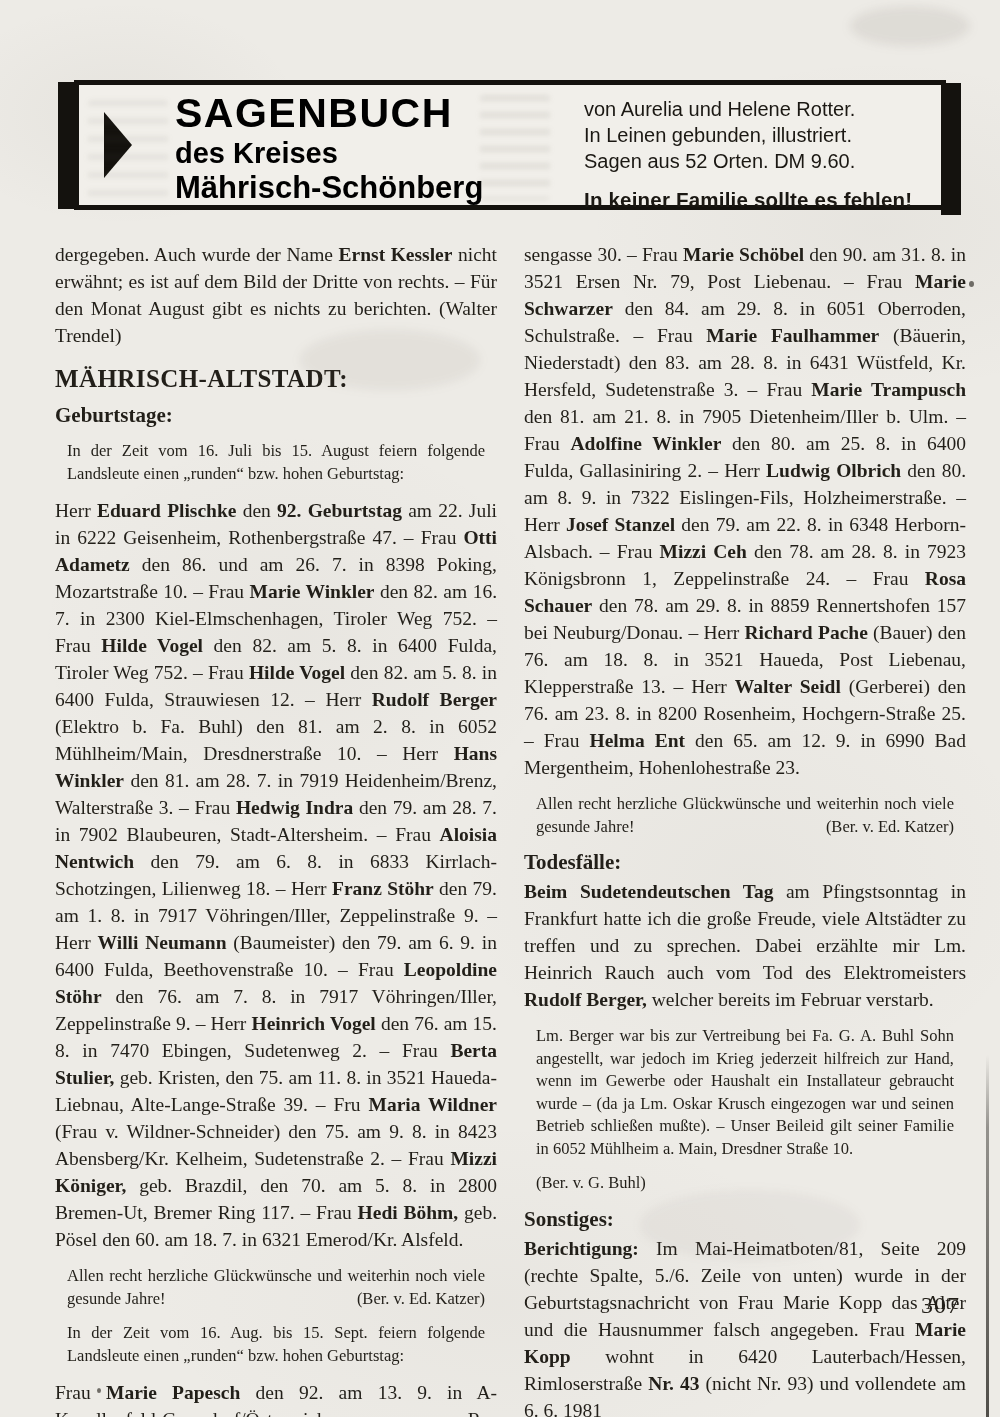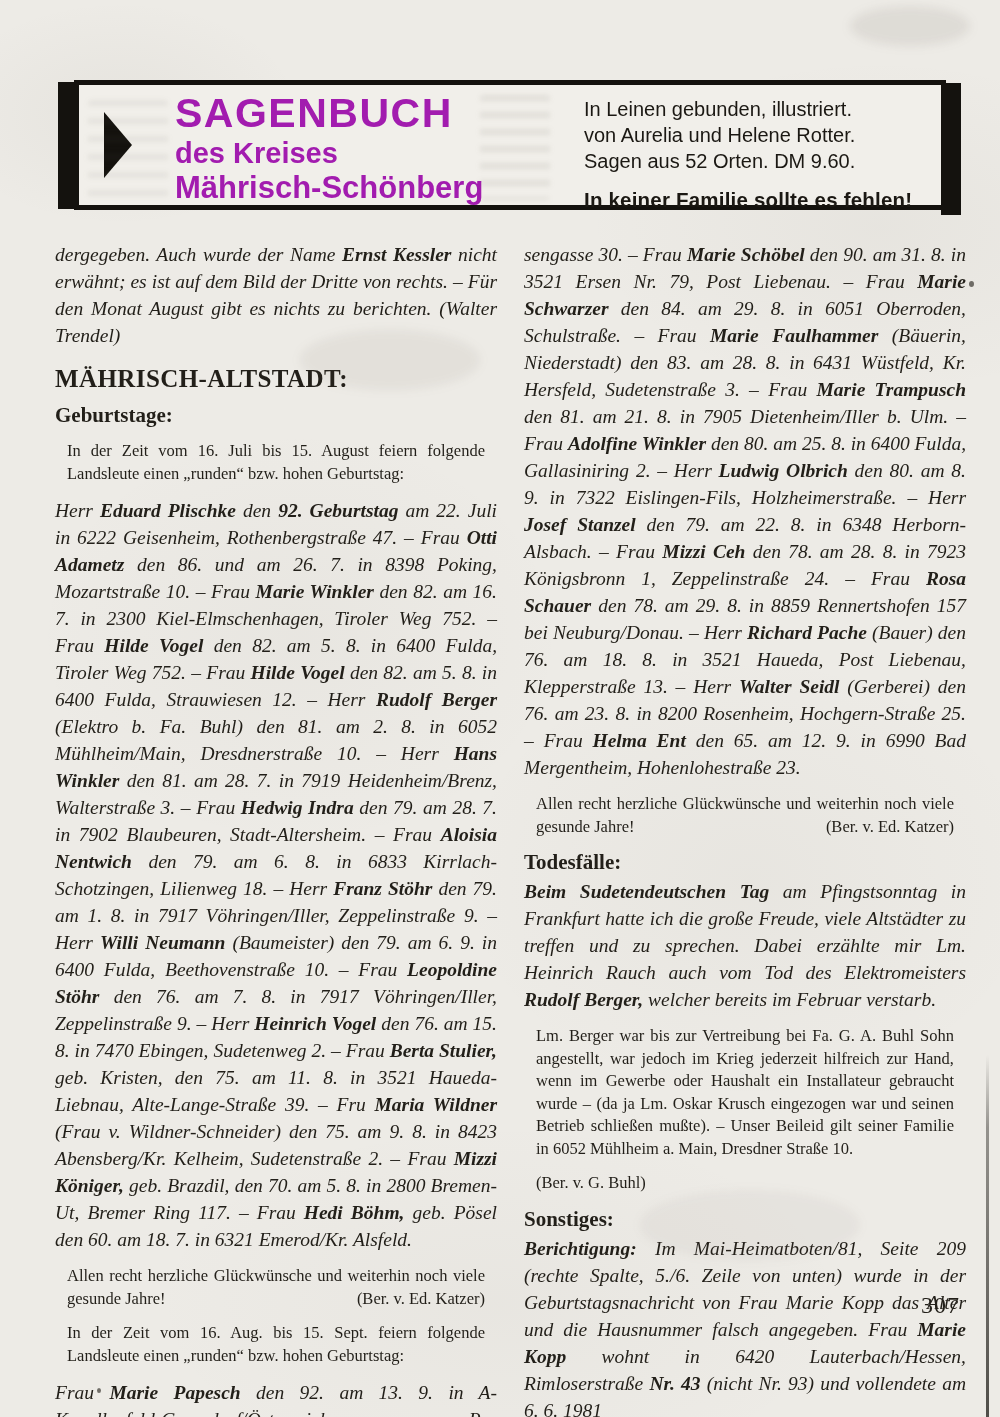--- a/index.html
+++ b/index.html
@@ -23,38 +23,38 @@
   .ad-bar.right { left:941px; top:83px; width:20px; height:132px; }
   .ad-box {
     position:absolute; left:74px; top:80px; width:862px; height:120px;
     border:5px solid #14120e; background:#f1efea;
   }
   .ad-arrow {
     position:absolute; left:25px; top:27px; width:0; height:0;
     border-top:33px solid transparent; border-bottom:33px solid transparent;
     border-left:28px solid #14120e;
   }
-  .ad-title { position:absolute; left:96px; top:7px; font-family:"Liberation Sans","DejaVu Sans",sans-serif; font-weight:bold; color:#a21caf; }
+  .ad-title { position:absolute; left:96px; top:7px; font-family:"Liberation Sans","DejaVu Sans",sans-serif; font-weight:bold; color:#000000; }
   .ad-t1 { font-size:41px; line-height:43px; letter-spacing:1.5px; }
   .ad-t2 { font-size:29px; line-height:33px; margin-top:2px; }
   .ad-t3 { font-size:31px; line-height:36px; }
   .ad-right {
     position:absolute; left:505px; top:11px; width:352px;
     font-family:"Liberation Sans","DejaVu Sans",sans-serif;
     font-size:20px; line-height:26px; color:#1b1813;
   }
   .ad-right p { margin:0; }
   .ad-slogan { margin-top:13px; font-weight:bold; font-size:20.5px; letter-spacing:0.2px; }
 
   
   .col { position:absolute; top:241px; width:442px; }
   .col-left  { left:55px; }
   .col-right { left:524px; }
 
-  p.body  { font-size:19.5px; line-height:27px;   text-align:justify; margin:0;font-style:italic; }
+  p.body  { font-size:19.5px; line-height:27px;   text-align:justify; margin:0; }
   p.small { font-size:16.5px; line-height:22.5px; text-align:justify; margin:12px; }
   .b { font-weight:bold; }
 
   h2.sect { font-size:25px; font-weight:bold; letter-spacing:0.4px; margin:16px 0 6px; }
   h3.sub  { font-size:21px; font-weight:bold; margin:10px 0 3px; }
 
   .intro    { margin-bottom:13px; }
   .note     { margin-bottom:3px; }
   .wishes   { position:relative; margin:3px 0 12px; }
   .wishes .byline { position:absolute; right:0; bottom:0; }
@@ -87,22 +87,22 @@
 <div class="ad-bar right"></div>
 
 <div class="ad-box">
   <div class="ad-arrow"></div>
   <div class="ad-title">
     <div class="ad-t1">SAGENBUCH</div>
     <div class="ad-t2">des Kreises</div>
     <div class="ad-t3">Mährisch-Schönberg</div>
   </div>
   <div class="ad-right">
+    <p>von Aurelia und Helene Rotter.</p>
     <p>In Leinen gebunden, illustriert.</p>
-    <p>von Aurelia und Helene Rotter.</p>
     <p>Sagen aus 52 Orten. DM 9.60.</p>
     <div class="ad-slogan">In keiner Familie sollte es fehlen!</div>
   </div>
 </div>
 
 <div class="col col-left">
   <p class="body intro"><span>dergegeben. Auch wurde der Name </span><span class="b">Ernst Kessler</span><span> nicht erwähnt; es ist auf dem Bild der Dritte von rechts. – Für den Monat August gibt es nichts zu berichten. (Walter Trendel)</span></p>
 
   <h2 class="sect">MÄHRISCH-ALTSTADT:</h2>
   <h3 class="sub">Geburtstage:</h3>

